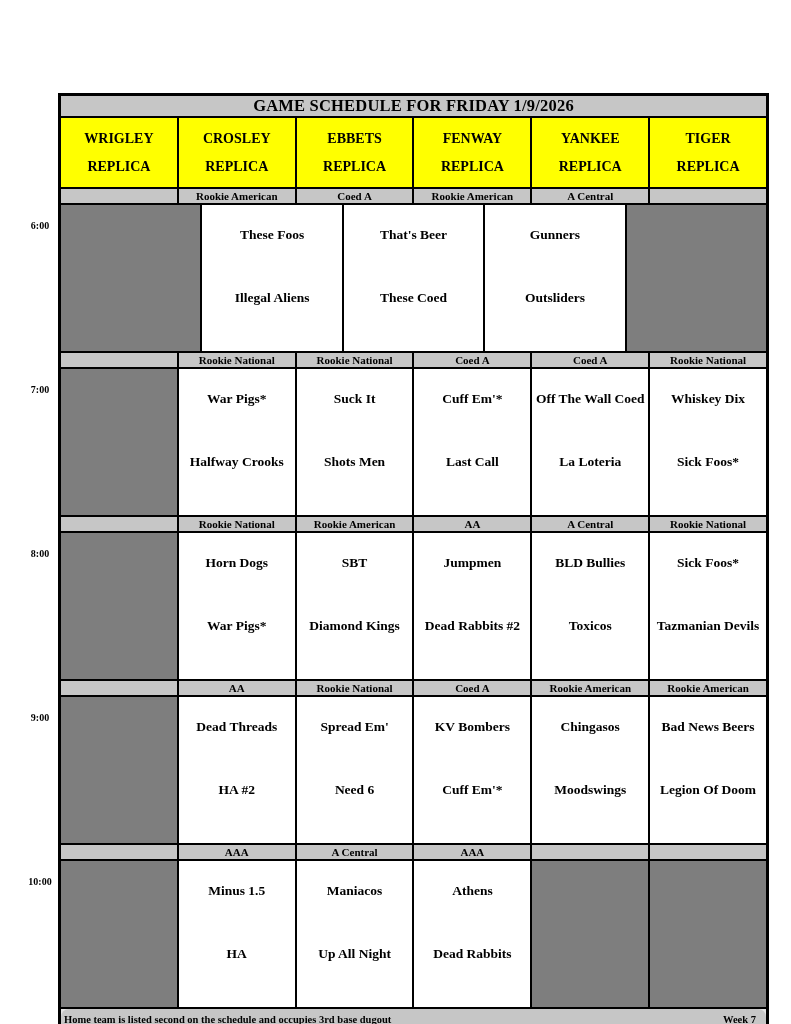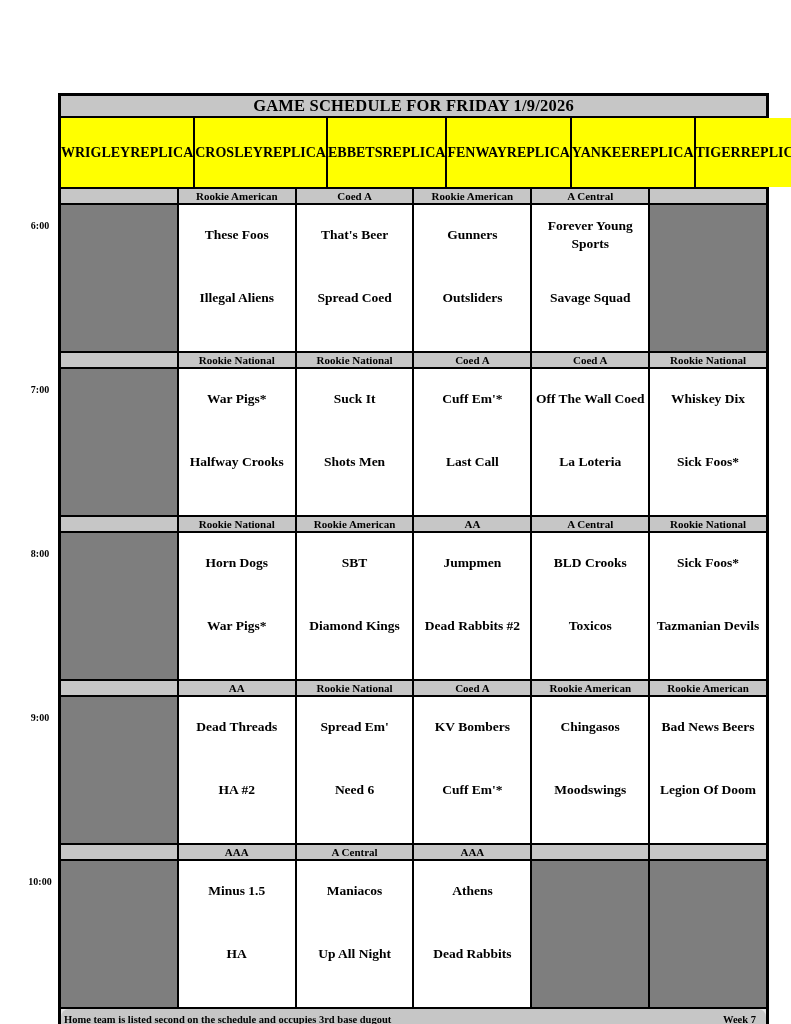--- a/index.html
+++ b/index.html
@@ -17,21 +17,21 @@
 
   .title-row {
     height:22px; background:#c6c6c6; border-bottom:2px solid #000;
     display:flex; align-items:center; justify-content:center;
     font-size:16.5px; letter-spacing:0.2px;
   }
 
   .header-row { display:flex; height:71px; border-bottom:2px solid #000; }
   .header-cell {
     flex:1; background:#ffff00; border-right:2px solid #000;
-    display:flex; flex-direction:row; align-items:center; justify-content:center;
+    display:flex; flex-direction:column; align-items:center; justify-content:center;
     row-gap:12px; font-size:14px; text-align:center;
   }
   .header-row .header-cell:last-child { border-right:none; }
 
   .slot { position:relative; }
   .time-label {
     position:absolute; left:-37px; top:31px; width:32px;
     text-align:center; font-size:10px;
   }
 
@@ -111,30 +111,26 @@
         <div class="cell game no-game">
           <div class="team away"></div>
           <div class="team home"></div>
         </div>
         <div class="cell game">
           <div class="team away">These Foos</div>
           <div class="team home">Illegal Aliens</div>
         </div>
         <div class="cell game">
           <div class="team away">That's Beer</div>
-          <div class="team home">Spread Coed</div>
+          <div class="team home">These Coed</div>
         </div>
         <div class="cell game">
           <div class="team away">Gunners</div>
           <div class="team home">Outsliders</div>
         </div>
-        <div class="cell game">
-          <div class="team away">Forever Young Sports</div>
-          <div class="team home">Savage Squad</div>
-        </div>
         <div class="cell game no-game">
           <div class="team away"></div>
           <div class="team home"></div>
         </div>
       </div>
     </div>
 
     <div class="slot">
       <div class="time-label">7:00</div>
       <div class="league-row">
@@ -194,21 +190,21 @@
         </div>
         <div class="cell game">
           <div class="team away">SBT</div>
           <div class="team home">Diamond Kings</div>
         </div>
         <div class="cell game">
           <div class="team away">Jumpmen</div>
           <div class="team home">Dead Rabbits #2</div>
         </div>
         <div class="cell game">
-          <div class="team away">BLD Crooks</div>
+          <div class="team away">BLD Bullies</div>
           <div class="team home">Toxicos</div>
         </div>
         <div class="cell game">
           <div class="team away">Sick Foos*</div>
           <div class="team home">Tazmanian Devils</div>
         </div>
       </div>
     </div>
 
     <div class="slot">

